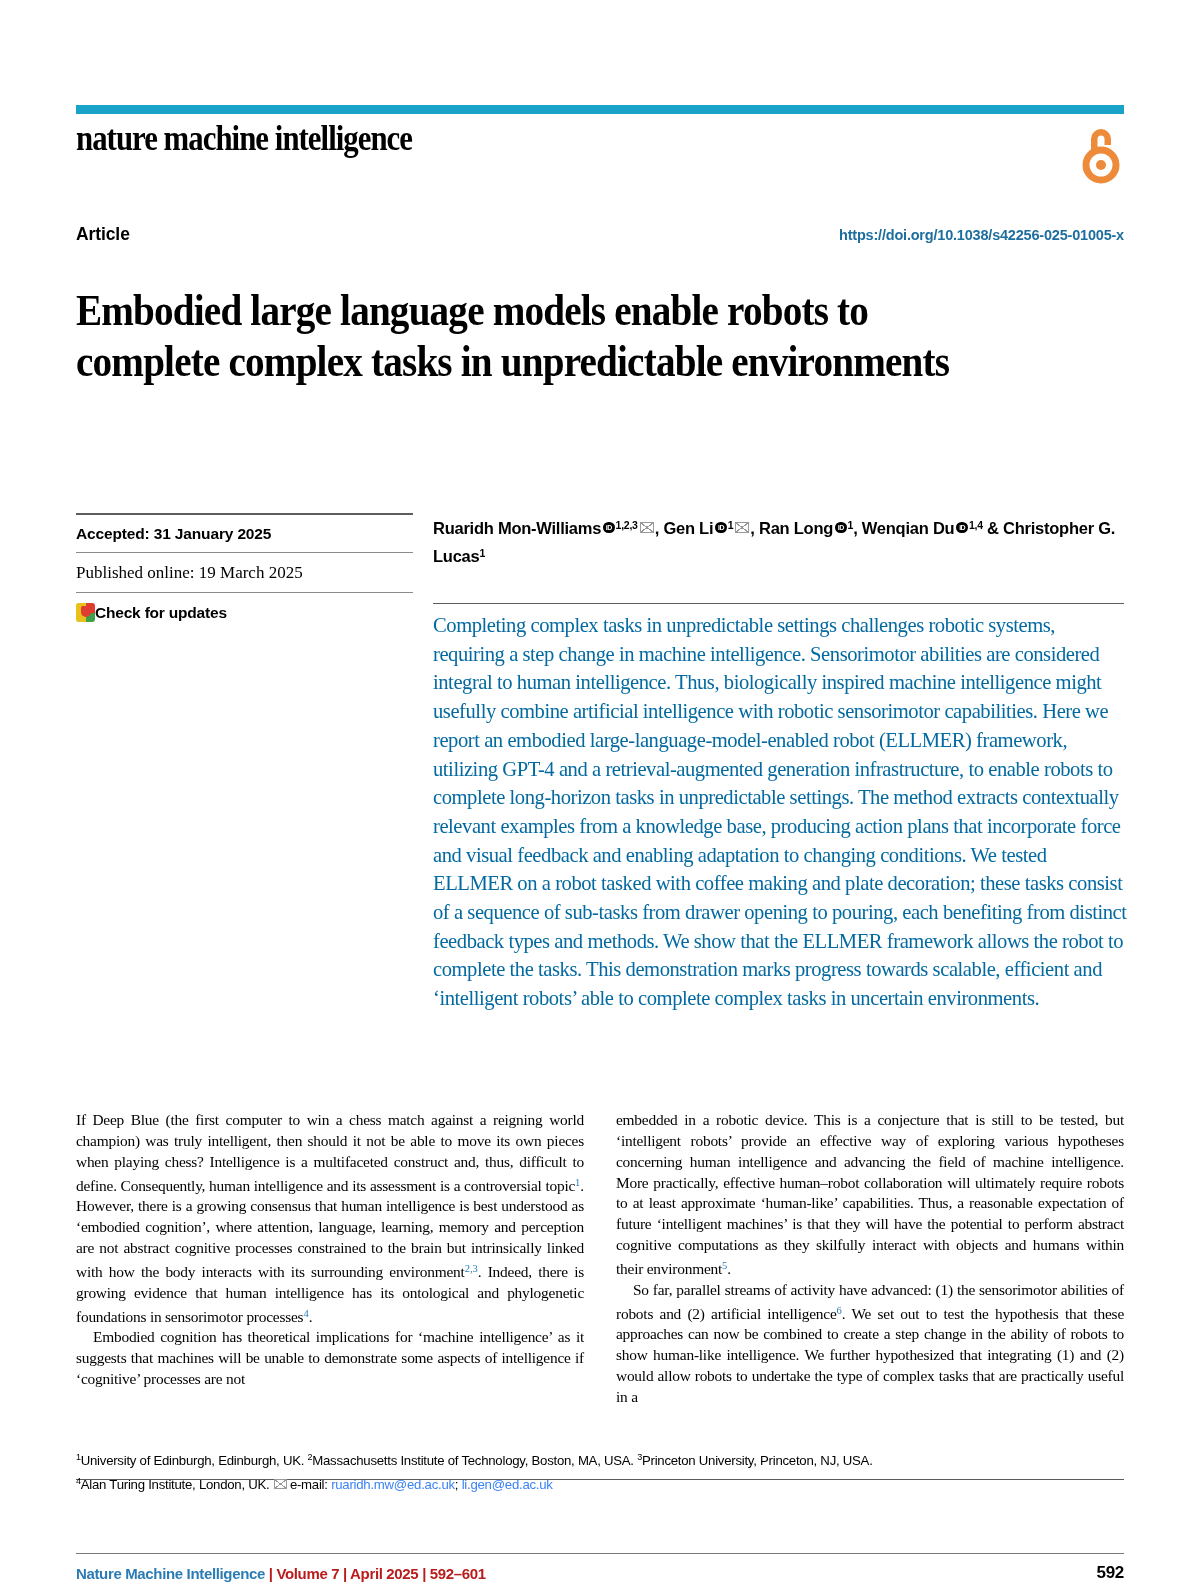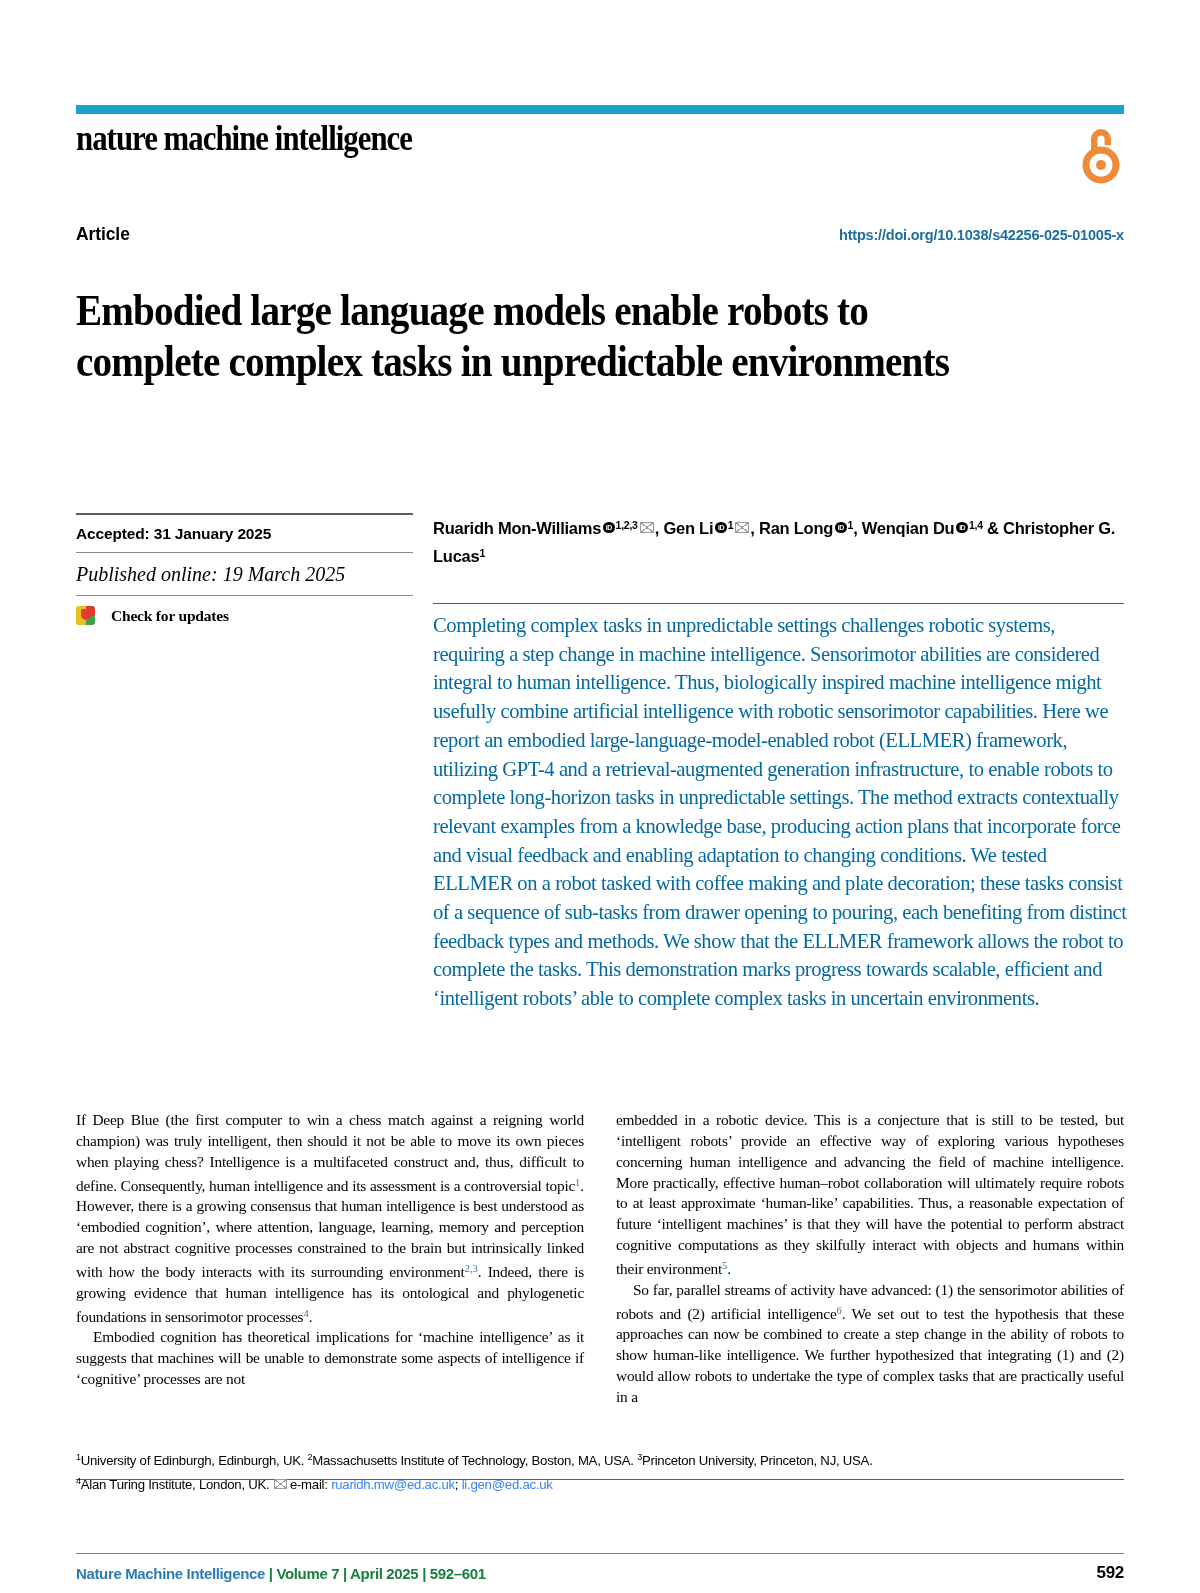--- a/index.html
+++ b/index.html
@@ -92,30 +92,28 @@
   .meta-rule.thin { background: #8a8a8a; }
   .meta-item {
     padding: 10px 0 9px 0;
     font-size: 15.5px;
     font-weight: bold;
     letter-spacing: -0.15px;
   }
   .meta-item.serif {
     font-family: "Liberation Serif", serif;
     font-weight: normal;
-    font-size: 20px;
+    font-size: 17px;
     letter-spacing: 0;
-    font-style: italic;
   }
   .updates-row {
     display: flex;
     align-items: center;
-    gap: 16px;
+    gap: 0;
     padding: 10px 0 0 0;
-    font-family: Liberation Serif, serif;
   }
   .crossmark {
     width: 19px; height: 19px;
     border-radius: 3px;
     position: relative;
     overflow: hidden;
     background: #f2f2f2;
     box-shadow: 0 0 0 1px #d8d8d8 inset;
     flex: none;
   }
@@ -267,21 +265,21 @@
     background: #7a7a7a;
   }
   .footer-cite {
     position: absolute;
     left: 0; top: 1524px;
     font-size: 15px;
     font-weight: bold;
     letter-spacing: -0.35px;
   }
   .footer-journal { color: #2B7CB5; }
-  .footer-rest { color: #15803d; }
+  .footer-rest { color: #b91c1c; }
   .page-num {
     position: absolute;
     right: 0; top: 1522px;
     font-size: 17px;
     font-weight: bold;
     letter-spacing: -0.3px;
   }
 </style>
 </head>
 <body>

